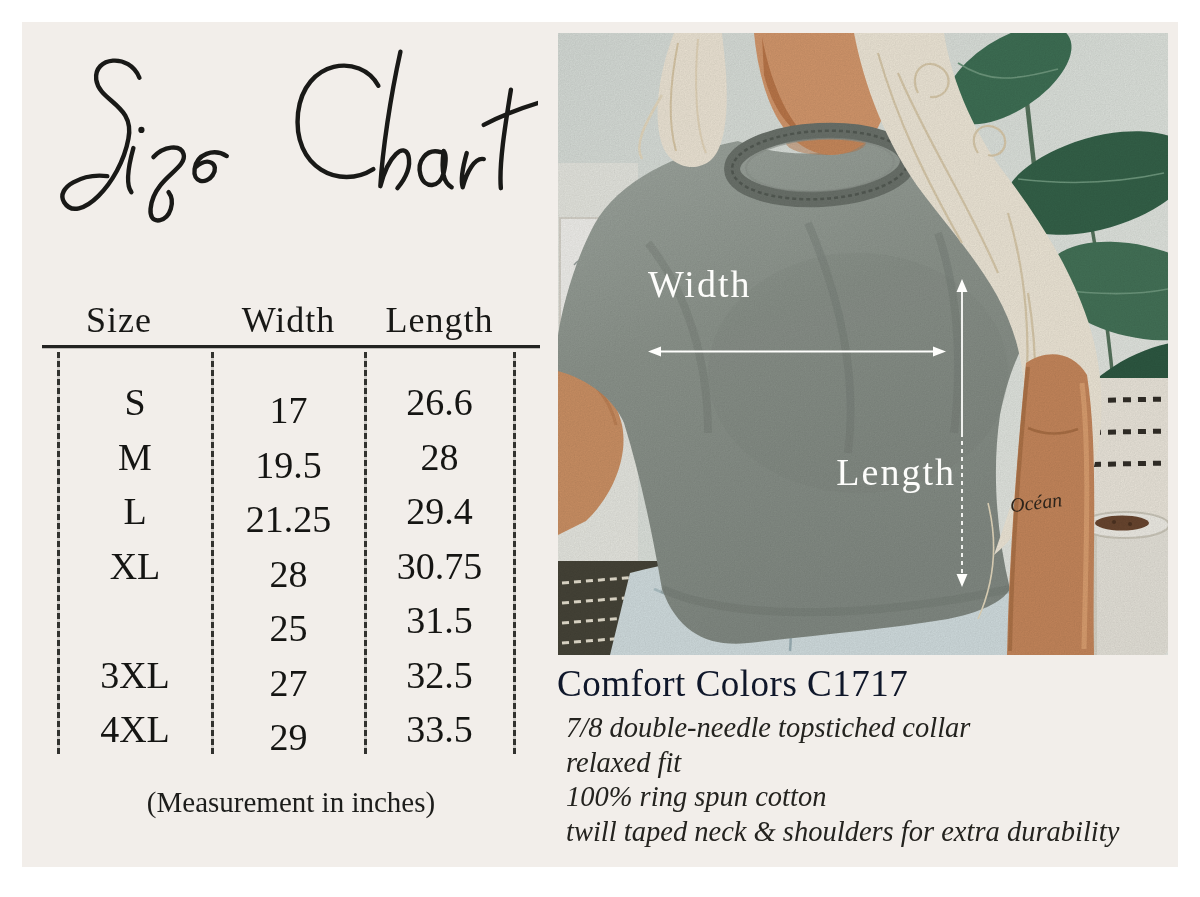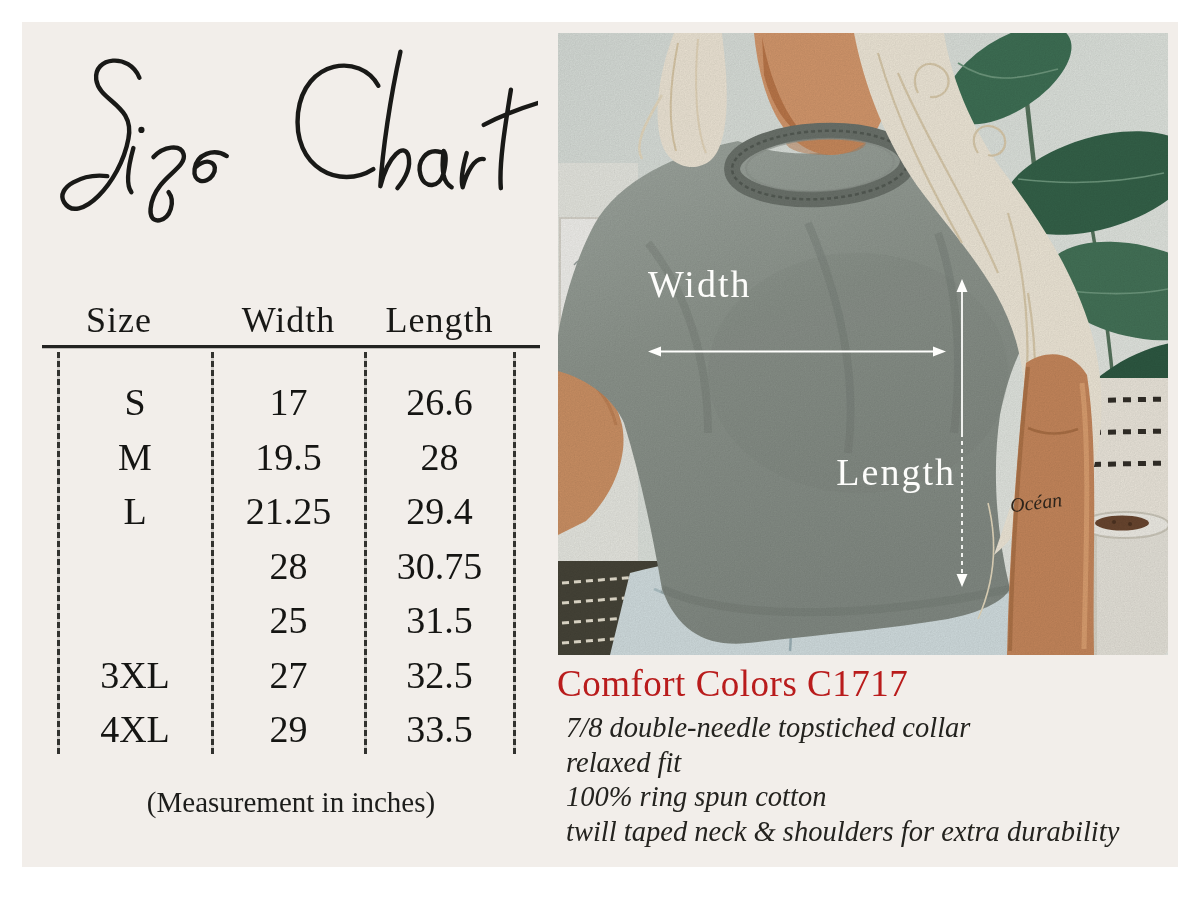--- a/index.html
+++ b/index.html
@@ -24,29 +24,29 @@
          font-size:36px;letter-spacing:1px;color:#181816;}
   .hc1{left:0;width:154px;} .hc2{left:170px;width:153px;} .hc3{left:323px;width:149px;}
   .rule{position:absolute;top:49px;left:0;width:498px;height:3px;background:#232321;
         box-shadow:0 1px 0 rgba(35,35,33,.25);}
   .vline{position:absolute;top:56px;height:402px;width:2.5px;
      background-image:repeating-linear-gradient(180deg,#32322f 0px,#32322f 6px,rgba(50,50,47,.18) 6px,rgba(50,50,47,.18) 9px);}
   .vl1{left:15px;} .vl2{left:169px;} .vl3{left:322px;} .vl4{left:471px;}
   .rows{position:absolute;top:79px;left:0;width:498px;}
   .t-row{position:relative;height:54.5px;}
   .cell{position:absolute;text-align:center;font-size:38px;line-height:54.5px;color:#151513;}
-  .c1{left:16px;width:154px;} .c2{left:170px;width:153px;} .c3{left:323px;width:149px;}
+  .c1{left:16px;width:154px;} .c2{left:170px;width:153px;margin-top:8px;} .c3{left:323px;width:149px;}
   .note{position:absolute;left:42px;top:786px;width:498px;text-align:center;
         font-size:29px;color:#1d1d1b;}
   
   .photo{position:absolute;left:558px;top:33px;width:610px;height:622px;}
   .photo svg{display:block;}
   
   .product-name{position:absolute;left:557px;top:662px;font-size:37px;line-height:44px;
-        color:#b91c1c;letter-spacing:.5px;}
+        color:#0f172a;letter-spacing:.5px;}
   .features{position:absolute;left:566px;top:711px;margin:0;padding:0;list-style:none;}
   .features li{font-style:italic;font-size:28.5px;line-height:34.5px;color:#24231f;}
 </style>
 </head>
 <body>
 
 <div class="mat"></div>
 
 <div class="script-title">
   <span class="visually-hidden">Size Chart</span>
@@ -85,20 +85,21 @@
       <span class="cell c1">M</span>
       <span class="cell c2">19.5</span>
       <span class="cell c3">28</span>
     </div>
     <div class="t-row">
       <span class="cell c1">L</span>
       <span class="cell c2">21.25</span>
       <span class="cell c3">29.4</span>
     </div>
     <div class="t-row">
+      <span class="cell c1">XL</span>
       <span class="cell c2">28</span>
       <span class="cell c3">30.75</span>
     </div>
     <div class="t-row">
       <span class="cell c2">25</span>
       <span class="cell c3">31.5</span>
     </div>
     <div class="t-row">
       <span class="cell c1">3XL</span>
       <span class="cell c2">27</span>

